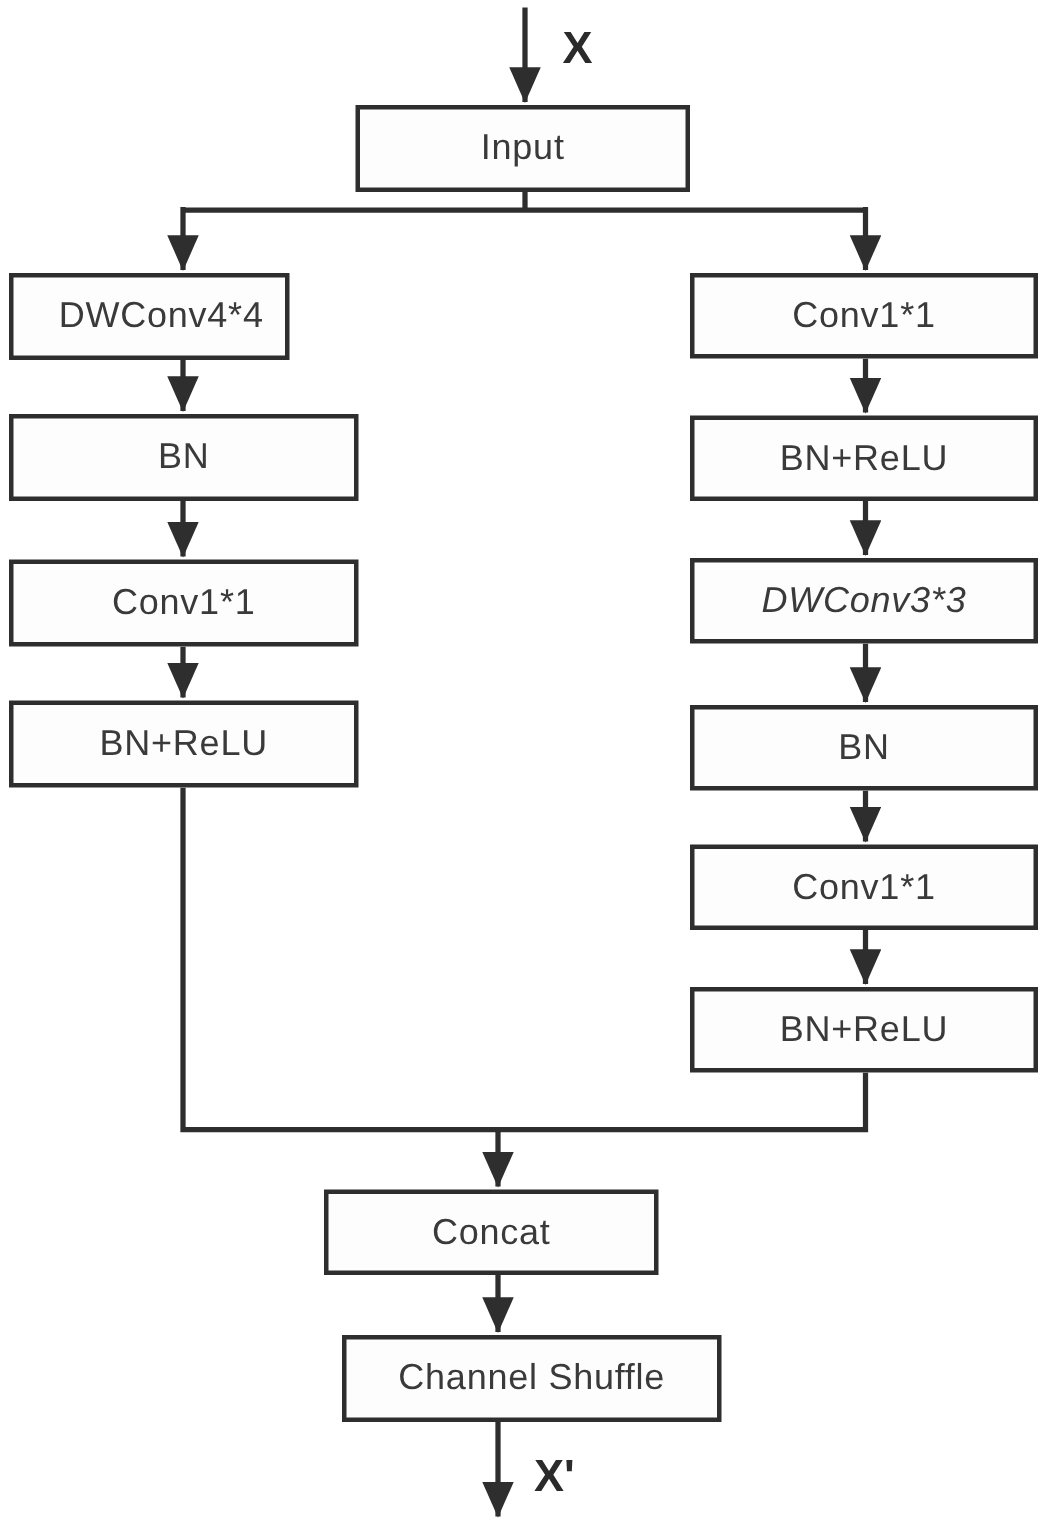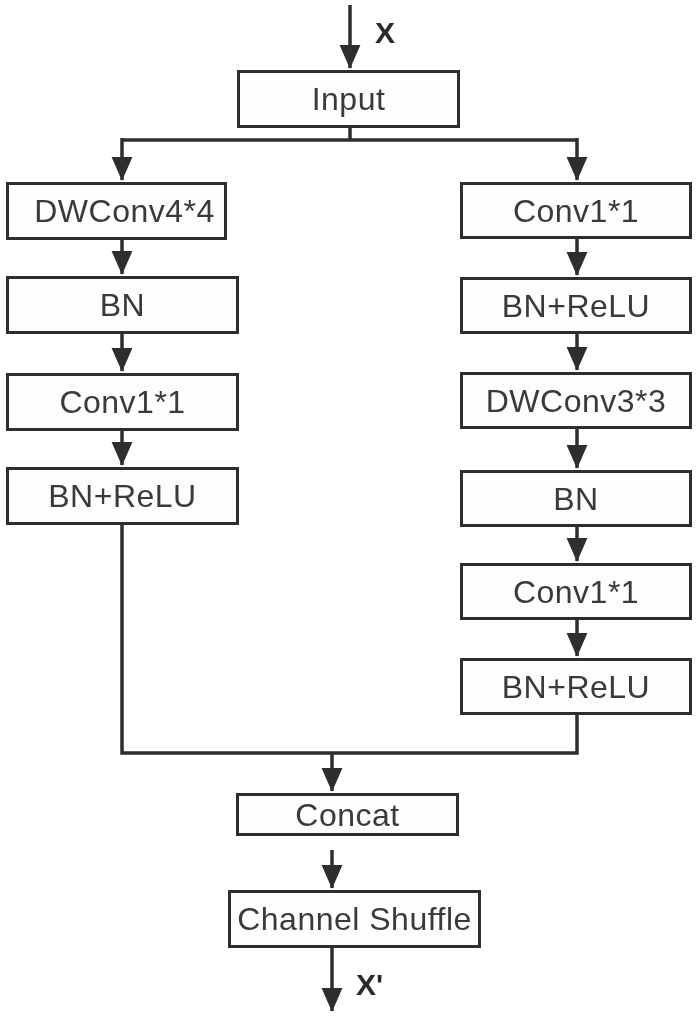--- a/index.html
+++ b/index.html
@@ -32,21 +32,21 @@
   }
   #arrowhead path { fill: var(--line); stroke: none; }
   .node {
     position: absolute;
     border: 3.5px solid var(--line);
     background: var(--box-background);
     color: var(--text);
     display: flex;
     align-items: center;
     justify-content: center;
-    font-size: 32px;
+    font-size: 24px;
     line-height: 1;
     letter-spacing: 0.5px;
   }
   .tensor-label {
     position: absolute;
     color: #2b2b2b;
     font-size: 30px;
     font-weight: bold;
   }
 </style>
@@ -88,28 +88,28 @@
     <line x1="332" y1="850" x2="332" y2="888" marker-end="url(#arrowhead)"></line>
 
     <line x1="332" y1="948" x2="332" y2="1011" marker-end="url(#arrowhead)"></line>
   </svg>
 
   <div class="tensor-label" style="left:375px; top:16px;">X</div>
   <div class="tensor-label" style="left:356px; top:968px;">X'</div>
 
   <div class="node" style="left:237px; top:70px; width:223px; height:58px;">Input</div>
 
-  <div class="node" style="left:6px; top:182px; width:221px; height:58px;padding-left:16px;">DWConv4*4</div>
+  <div class="node" style="left:6px; top:182px; width:187px; height:58px;padding-left:16px;">DWConv4*4</div>
   <div class="node" style="left:6px; top:276px; width:233px; height:58px;">BN</div>
   <div class="node" style="left:6px; top:373px; width:233px; height:58px;">Conv1*1</div>
   <div class="node" style="left:6px; top:467px; width:233px; height:58px;">BN+ReLU</div>
 
   <div class="node" style="left:460px; top:182px; width:232px; height:57px;">Conv1*1</div>
   <div class="node" style="left:460px; top:277px; width:232px; height:57px;">BN+ReLU</div>
-  <div class="node" style="left:460px; top:372px; width:232px; height:57px;">DWConv3*3</div>
+  <div class="node" style="left:460px; top:372px; width:232px; height:57px;font-style:italic;">DWConv3*3</div>
   <div class="node" style="left:460px; top:470px; width:232px; height:57px;">BN</div>
   <div class="node" style="left:460px; top:563px; width:232px; height:57px;">Conv1*1</div>
   <div class="node" style="left:460px; top:658px; width:232px; height:57px;">BN+ReLU</div>
 
-  <div class="node" style="left:236px; top:793px; width:223px; height:43px;">Concat</div>
+  <div class="node" style="left:216px; top:793px; width:223px; height:57px;">Concat</div>
   <div class="node" style="left:205px; top:890px; width:253px; height:58px;margin-left:23px;">Channel Shuffle</div>
 
 </div>
 
 </body></html>

